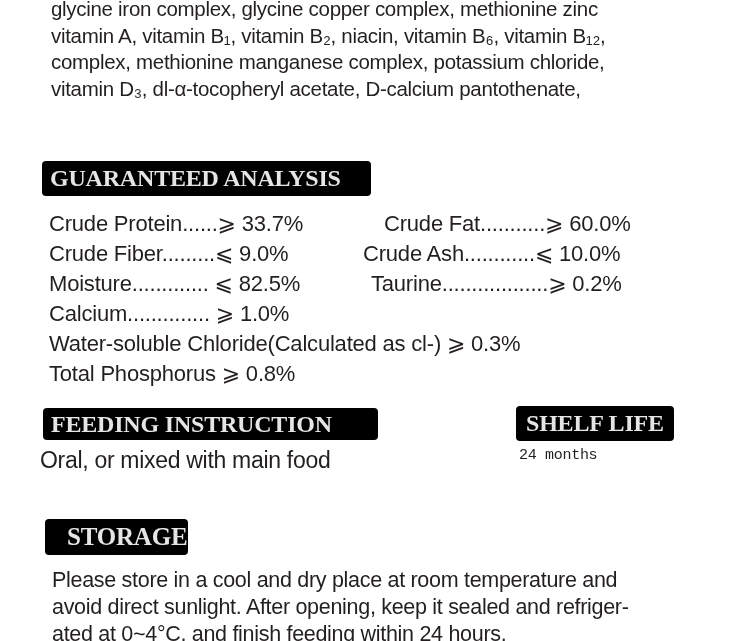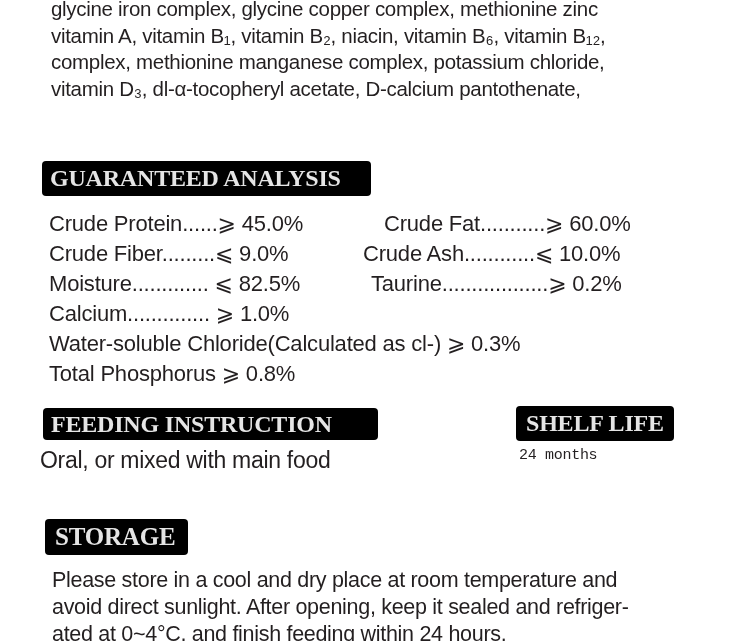--- a/index.html
+++ b/index.html
@@ -24,35 +24,35 @@
 <div class="ingredients">
   <p>glycine iron complex, glycine copper complex, methionine zinc</p>
   <p>vitamin A, vitamin B₁, vitamin B₂, niacin, vitamin B₆, vitamin B₁₂,</p>
   <p>complex, methionine manganese complex, potassium chloride,</p>
   <p>vitamin D₃, dl-α-tocopheryl acetate, D-calcium pantothenate,</p>
 </div>
 
 <div class="hdr" style="left:42px; top:161px; width:329px; height:35px;">GUARANTEED ANALYSIS</div>
 
 <div>
-  <div class="row" style="left:49px; top:211px;">Crude Protein......⩾ 45.0%</div>
+  <div class="row" style="left:49px; top:211px;">Crude Protein......⩾ 33.7%</div>
   <div class="row" style="left:384px; top:211px;">Crude Fat...........⩾ 60.0%</div>
   <div class="row" style="left:49px; top:241px;">Crude Fiber.........⩽ 9.0%</div>
   <div class="row" style="left:363px; top:241px;">Crude Ash............⩽ 10.0%</div>
   <div class="row" style="left:49px; top:271px;">Moisture............. ⩽ 82.5%</div>
   <div class="row" style="left:371px; top:271px;">Taurine..................⩾ 0.2%</div>
   <div class="row" style="left:49px; top:301px;">Calcium.............. ⩾ 1.0%</div>
   <div class="row" style="left:49px; top:331px;">Water-soluble Chloride(Calculated as cl-) ⩾ 0.3%</div>
   <div class="row" style="left:49px; top:361px;">Total Phosphorus ⩾ 0.8%</div>
 </div>
 
 <div class="hdr" style="left:43px; top:408px; width:335px; height:32px;">FEEDING INSTRUCTION</div>
 <div class="body-text" style="left:40px; top:447px; font-size:23px;">Oral, or mixed with main food</div>
 
 <div class="hdr" style="left:516px; top:406px; width:158px; height:35px; padding-left:10px;">SHELF LIFE</div>
 <div class="body-text" style="left:519px; top:447px; font-size:15px;font-family:Liberation Mono, monospace;">24 months</div>
 
-<div class="hdr" style="left:45px; top:519px; width:143px; height:36px; padding-left:10px; font-size:25px;">STORAGE</div>
+<div class="hdr" style="left:45px; top:519px; width:143px; height:36px; padding-left:22px; font-size:25px;">STORAGE</div>
 <div class="storage-text">
   <p>Please store in a cool and dry place at room temperature and</p>
   <p>avoid direct sunlight. After opening, keep it sealed and refriger-</p>
   <p>ated at 0~4°C, and finish feeding within 24 hours.</p>
 </div>
 
 </body></html>

